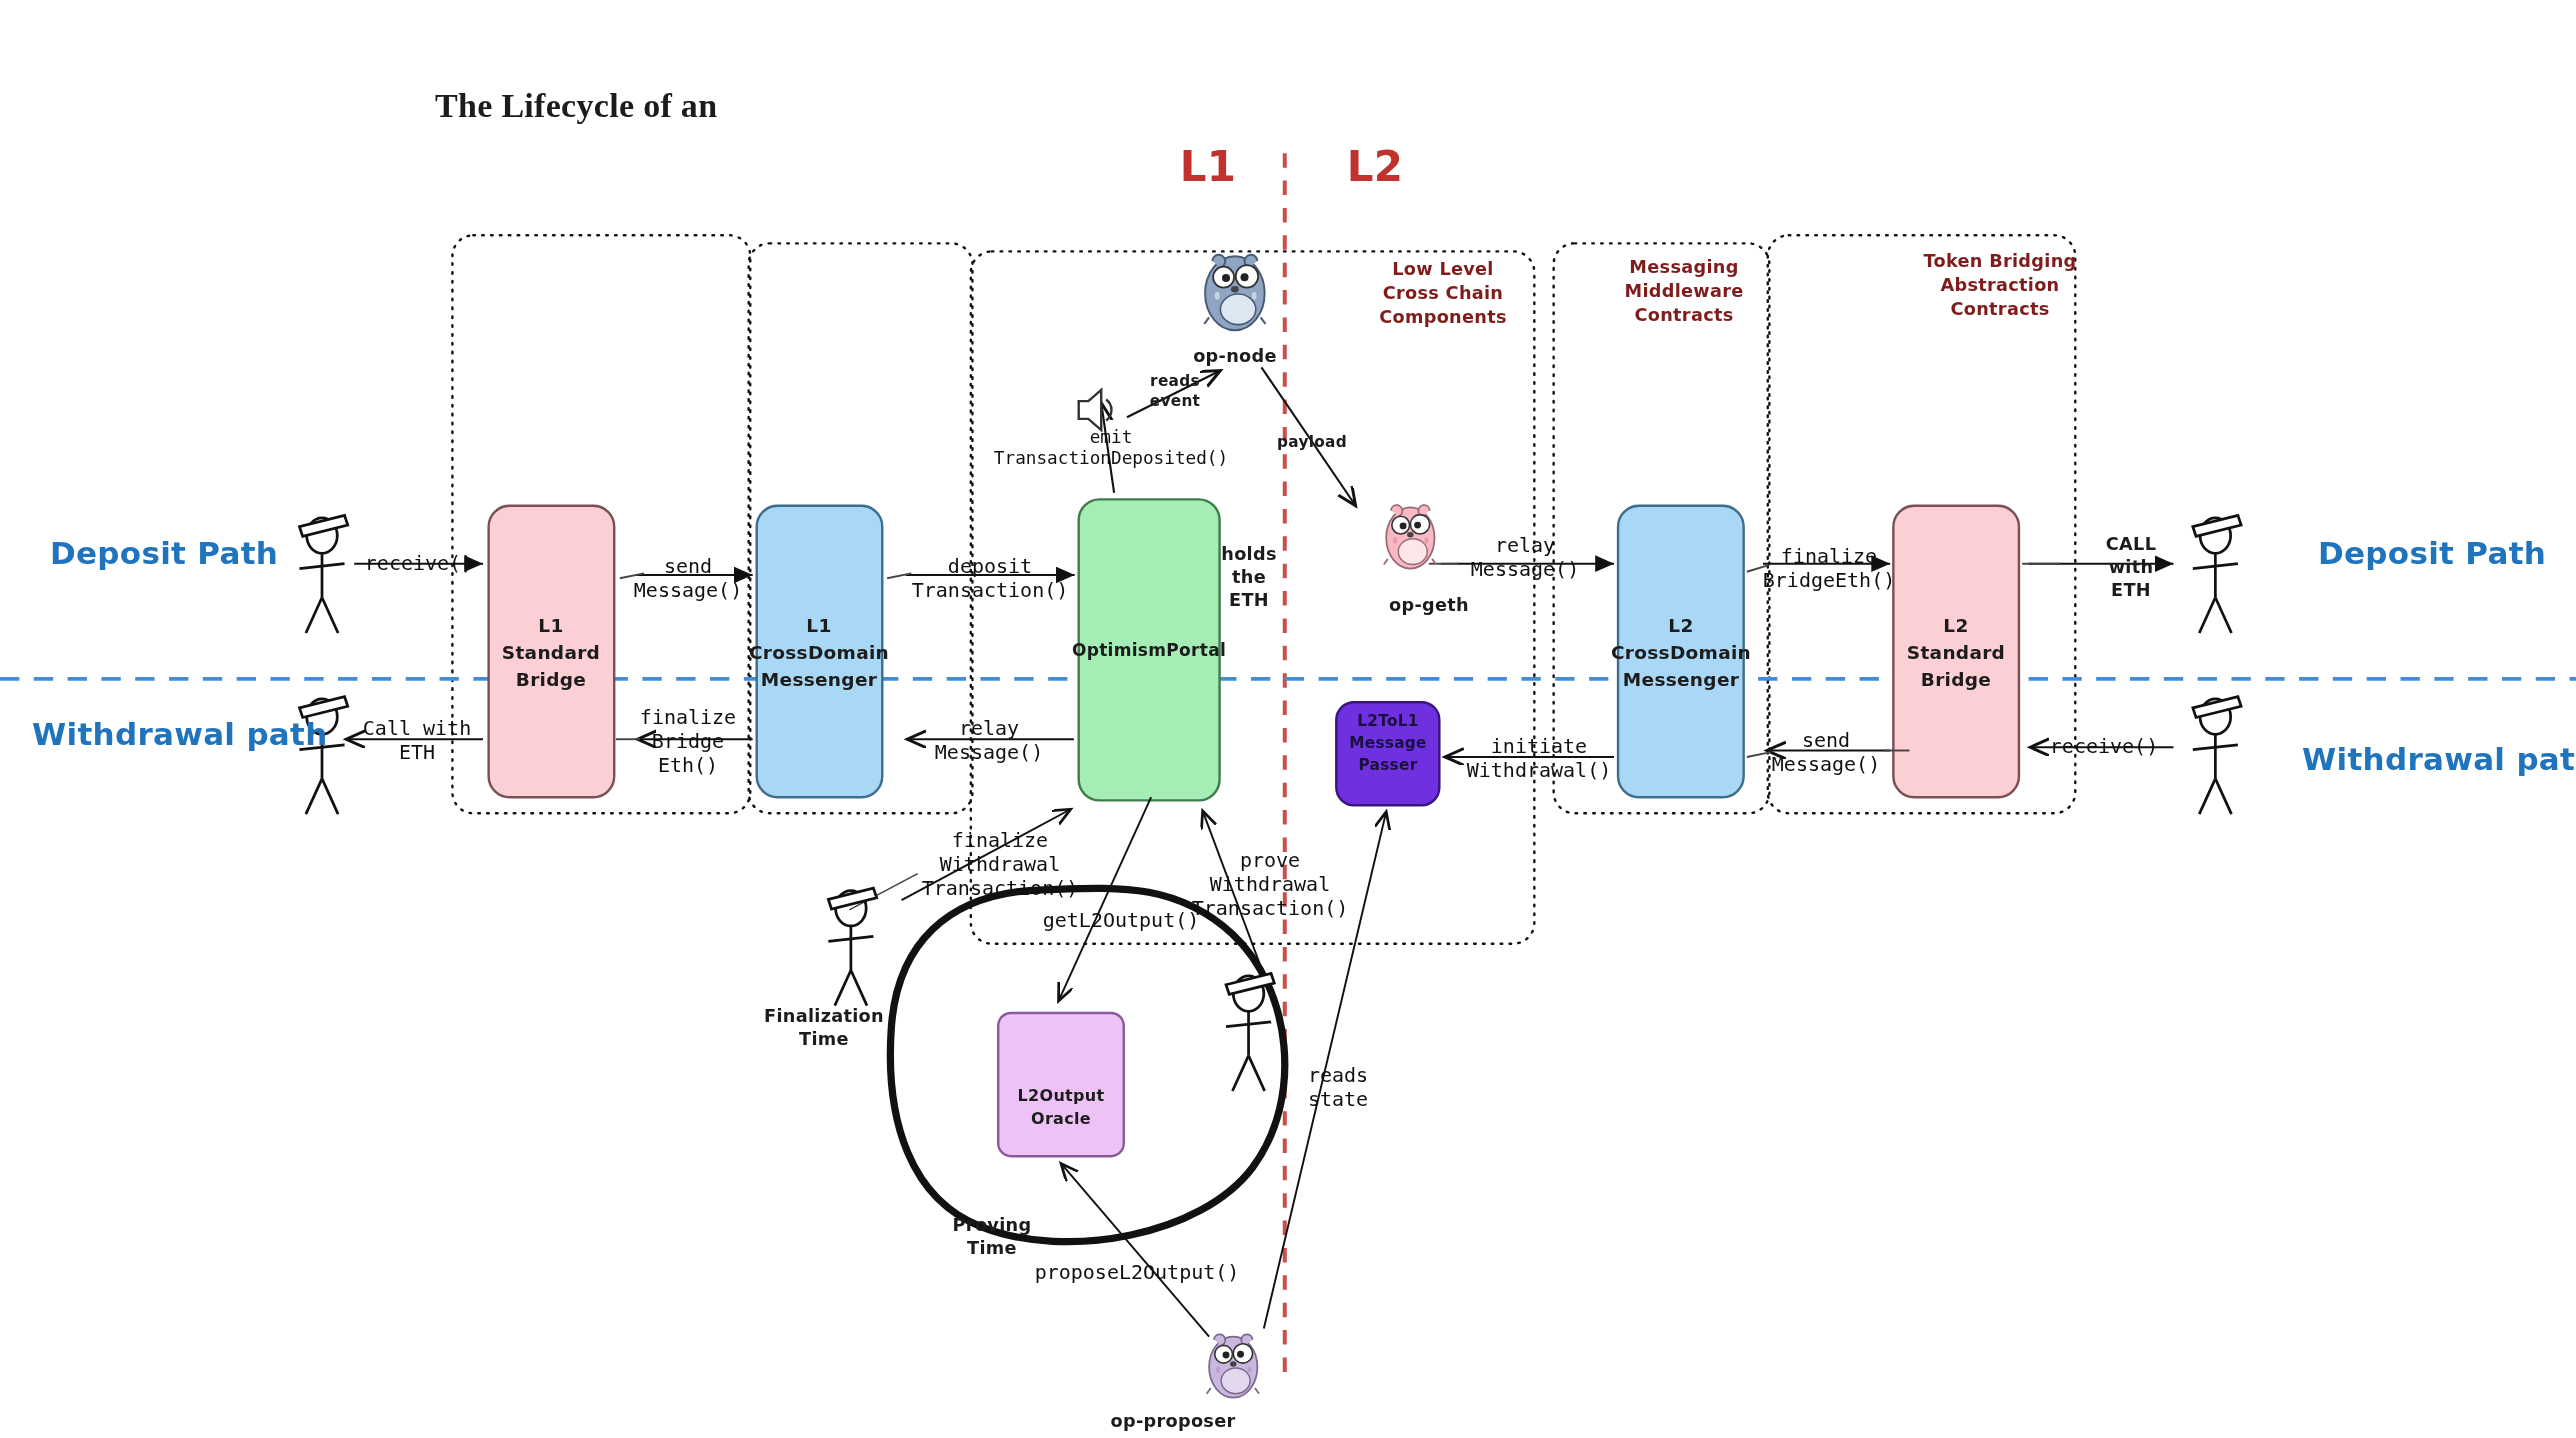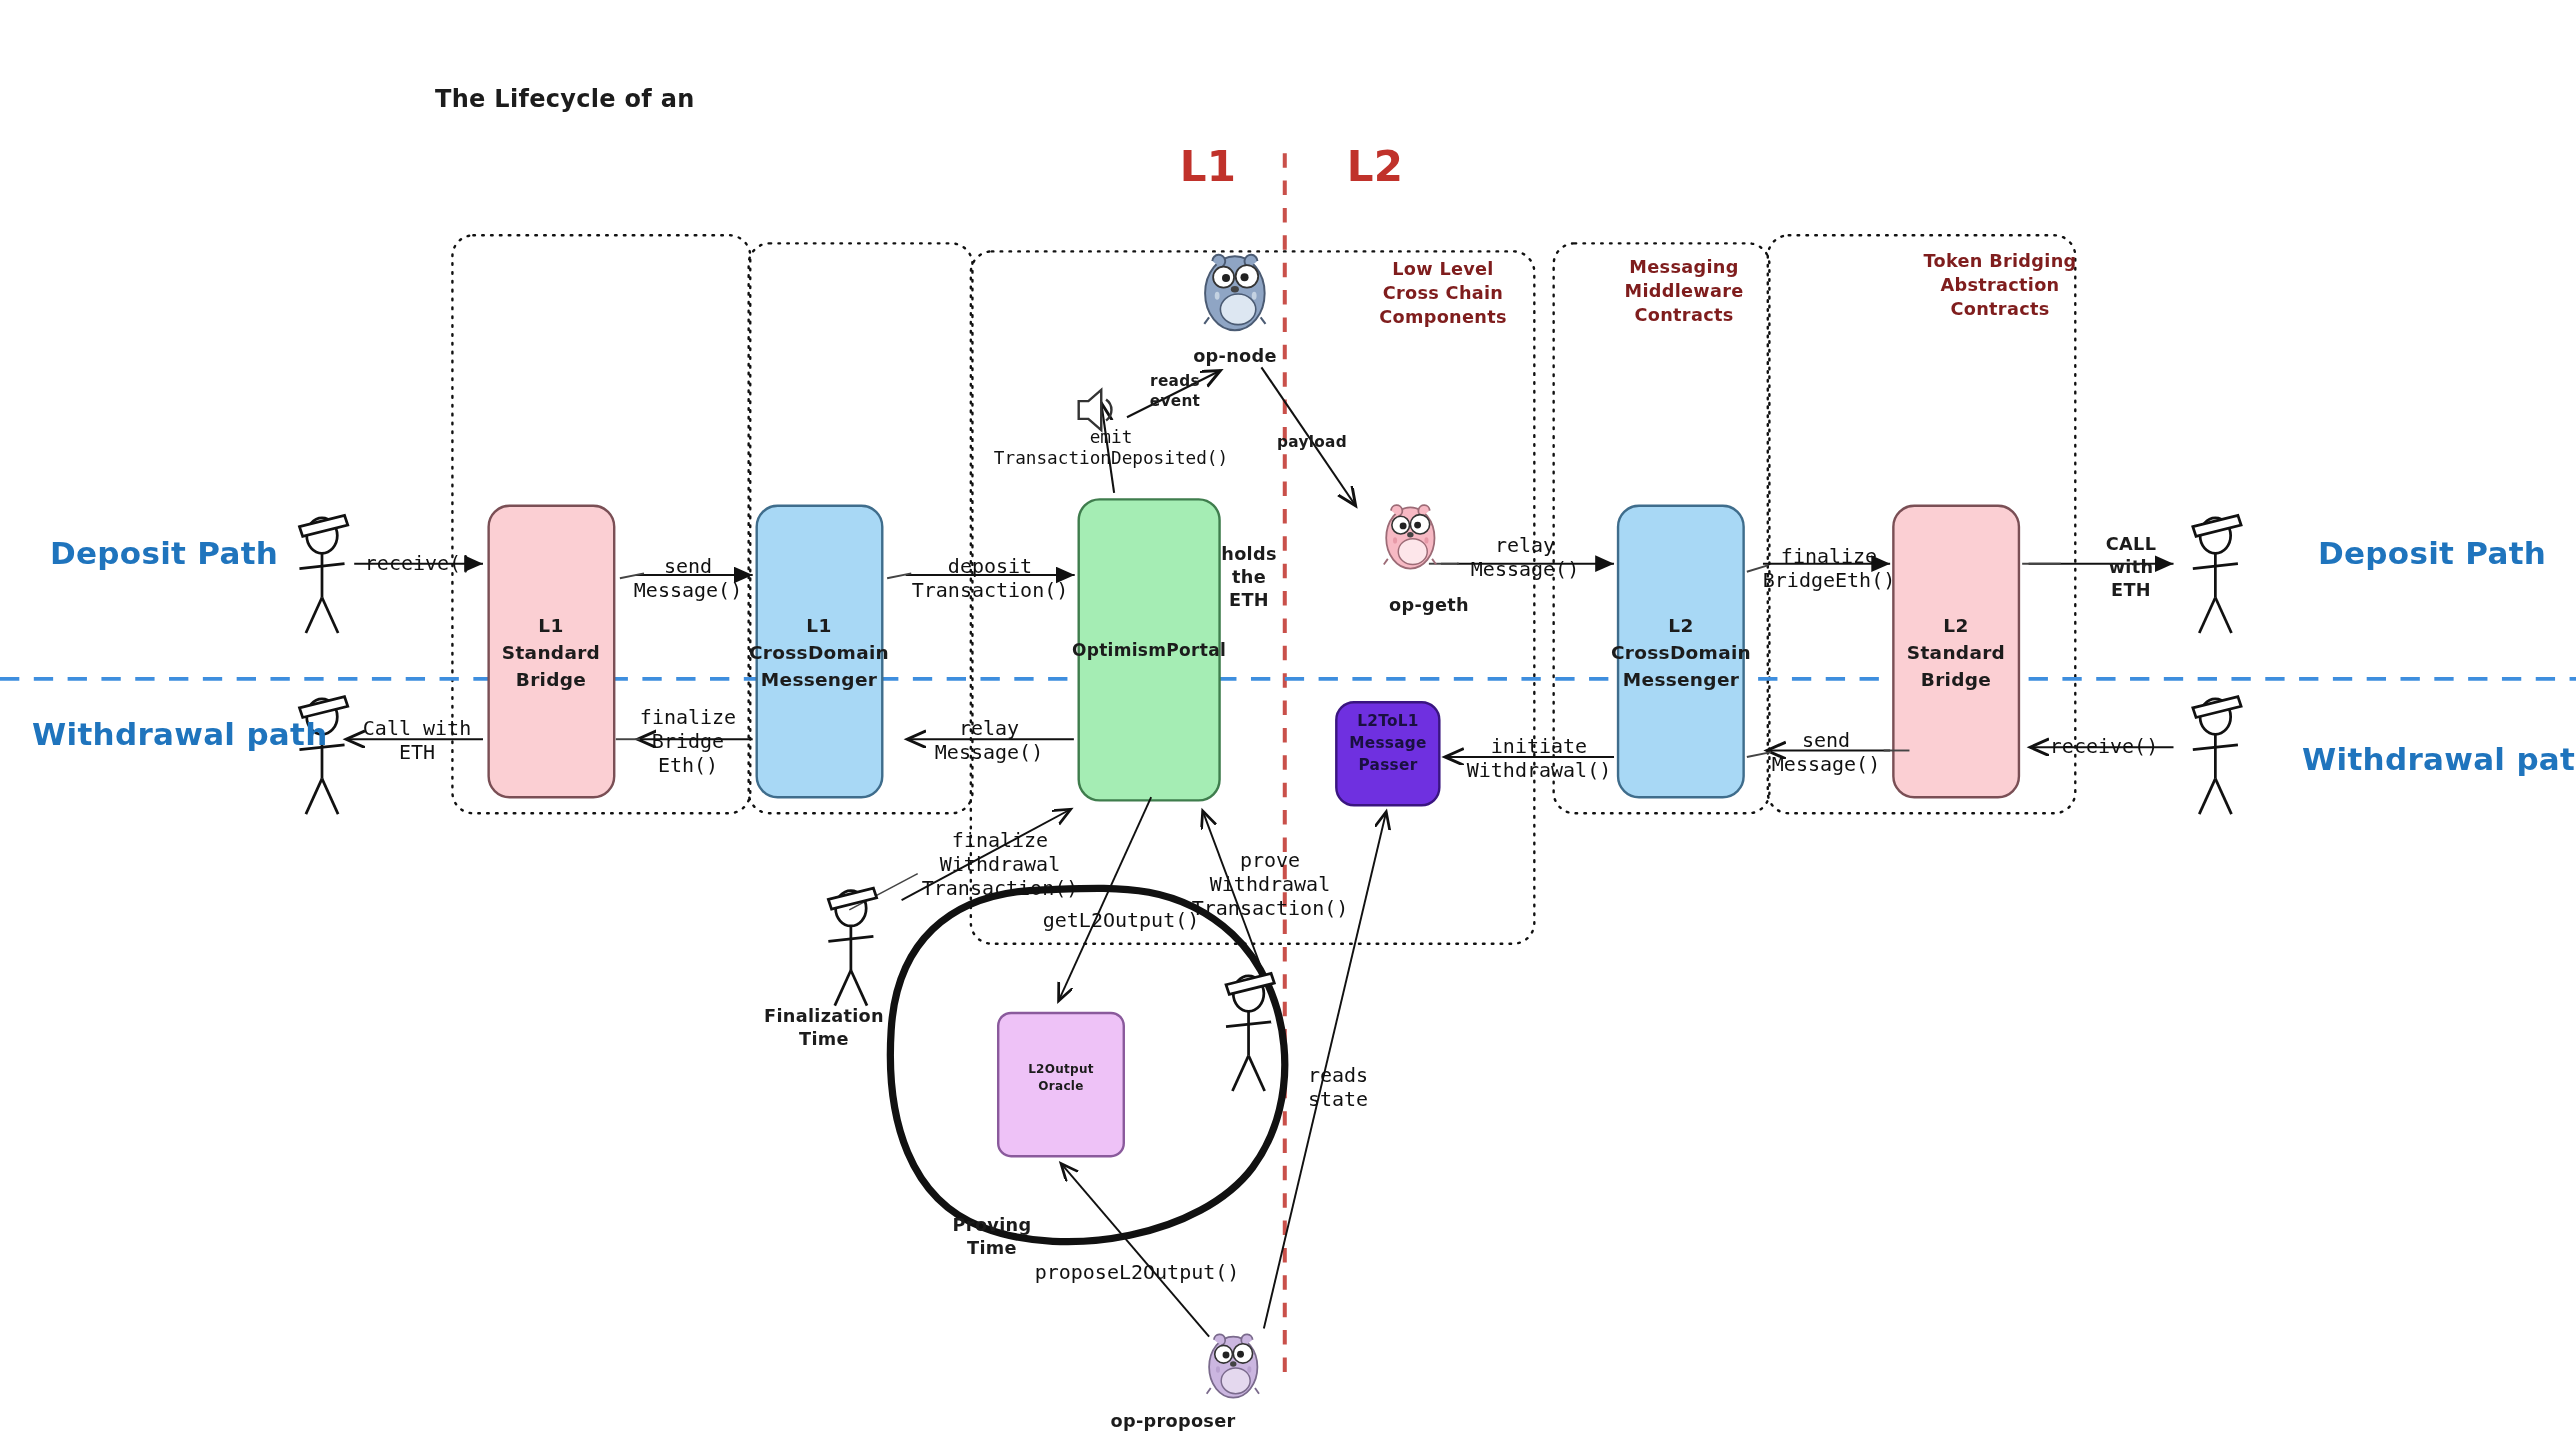--- a/index.html
+++ b/index.html
@@ -6,21 +6,21 @@
   body{width:2576px;height:1439px;position:relative;overflow:hidden;
        font-family:"DejaVu Sans",sans-serif;}
   #stage{position:absolute;left:0;top:0;width:2576px;height:1439px;}
   svg#canvas{position:absolute;left:0;top:0;width:2576px;height:1439px;}
 
   
   .t{position:absolute;white-space:pre;line-height:1.22;}
   .hand{font-family:"DejaVu Sans",sans-serif;font-weight:700;letter-spacing:0.3px;}
   .mono{font-family:"DejaVu Sans Mono",monospace;}
   .ctr{transform:translateX(-50%);text-align:center;}
-  .title{font-size:24px;color:#1c1c1c;}
+  .title{font-size:34px;color:#1c1c1c;font-family:Liberation Serif, serif;}
   .layer-lbl{font-size:42px;color:#c0322b;font-weight:700;}
   .path-lbl{font-size:31px;color:#1f74bd;font-weight:700;}
   .grp-lbl{font-size:17.7px;color:#7f1d1d;font-weight:700;line-height:1.35;}
   .box-lbl{font-size:18.5px;color:#1c1c1c;font-weight:700;line-height:1.45;}
   .arrow-lbl{font-size:20px;color:#111;line-height:1.2;}
   .small-hand{font-size:17.7px;color:#1c1c1c;font-weight:700;line-height:1.3;}
   .tiny-hand{font-size:15.3px;color:#1c1c1c;font-weight:700;line-height:1.3;}
 </style>
 </head>
 <body>
@@ -242,21 +242,21 @@
 <div class="t hand box-lbl ctr" style="left:1149px;top:638px;font-size:17px;">OptimismPortal</div>
 <div class="t hand box-lbl ctr" style="left:1681px;top:613px;">L2
 CrossDomain
 Messenger</div>
 <div class="t hand box-lbl ctr" style="left:1956px;top:613px;">L2
 Standard
 Bridge</div>
 <div class="t hand box-lbl ctr" style="left:1388px;top:710px;font-size:15.3px;color:#1a1040;">L2ToL1
 Message
 Passer</div>
-<div class="t hand box-lbl ctr" style="left:1061px;top:1061px;font-size:12px;">L2Output
+<div class="t hand box-lbl ctr" style="left:1061px;top:1084px;font-size:16px;">L2Output
 Oracle</div>
 
 <div class="t mono arrow-lbl ctr" style="left:419px;top:551px;">receive()</div>
 <div class="t mono arrow-lbl ctr" style="left:688px;top:554px;">send
 Message()</div>
 <div class="t mono arrow-lbl ctr" style="left:990px;top:554px;">deposit
 Transaction()</div>
 <div class="t hand small-hand ctr" style="left:1249px;top:543px;">holds
 the
 ETH</div>

